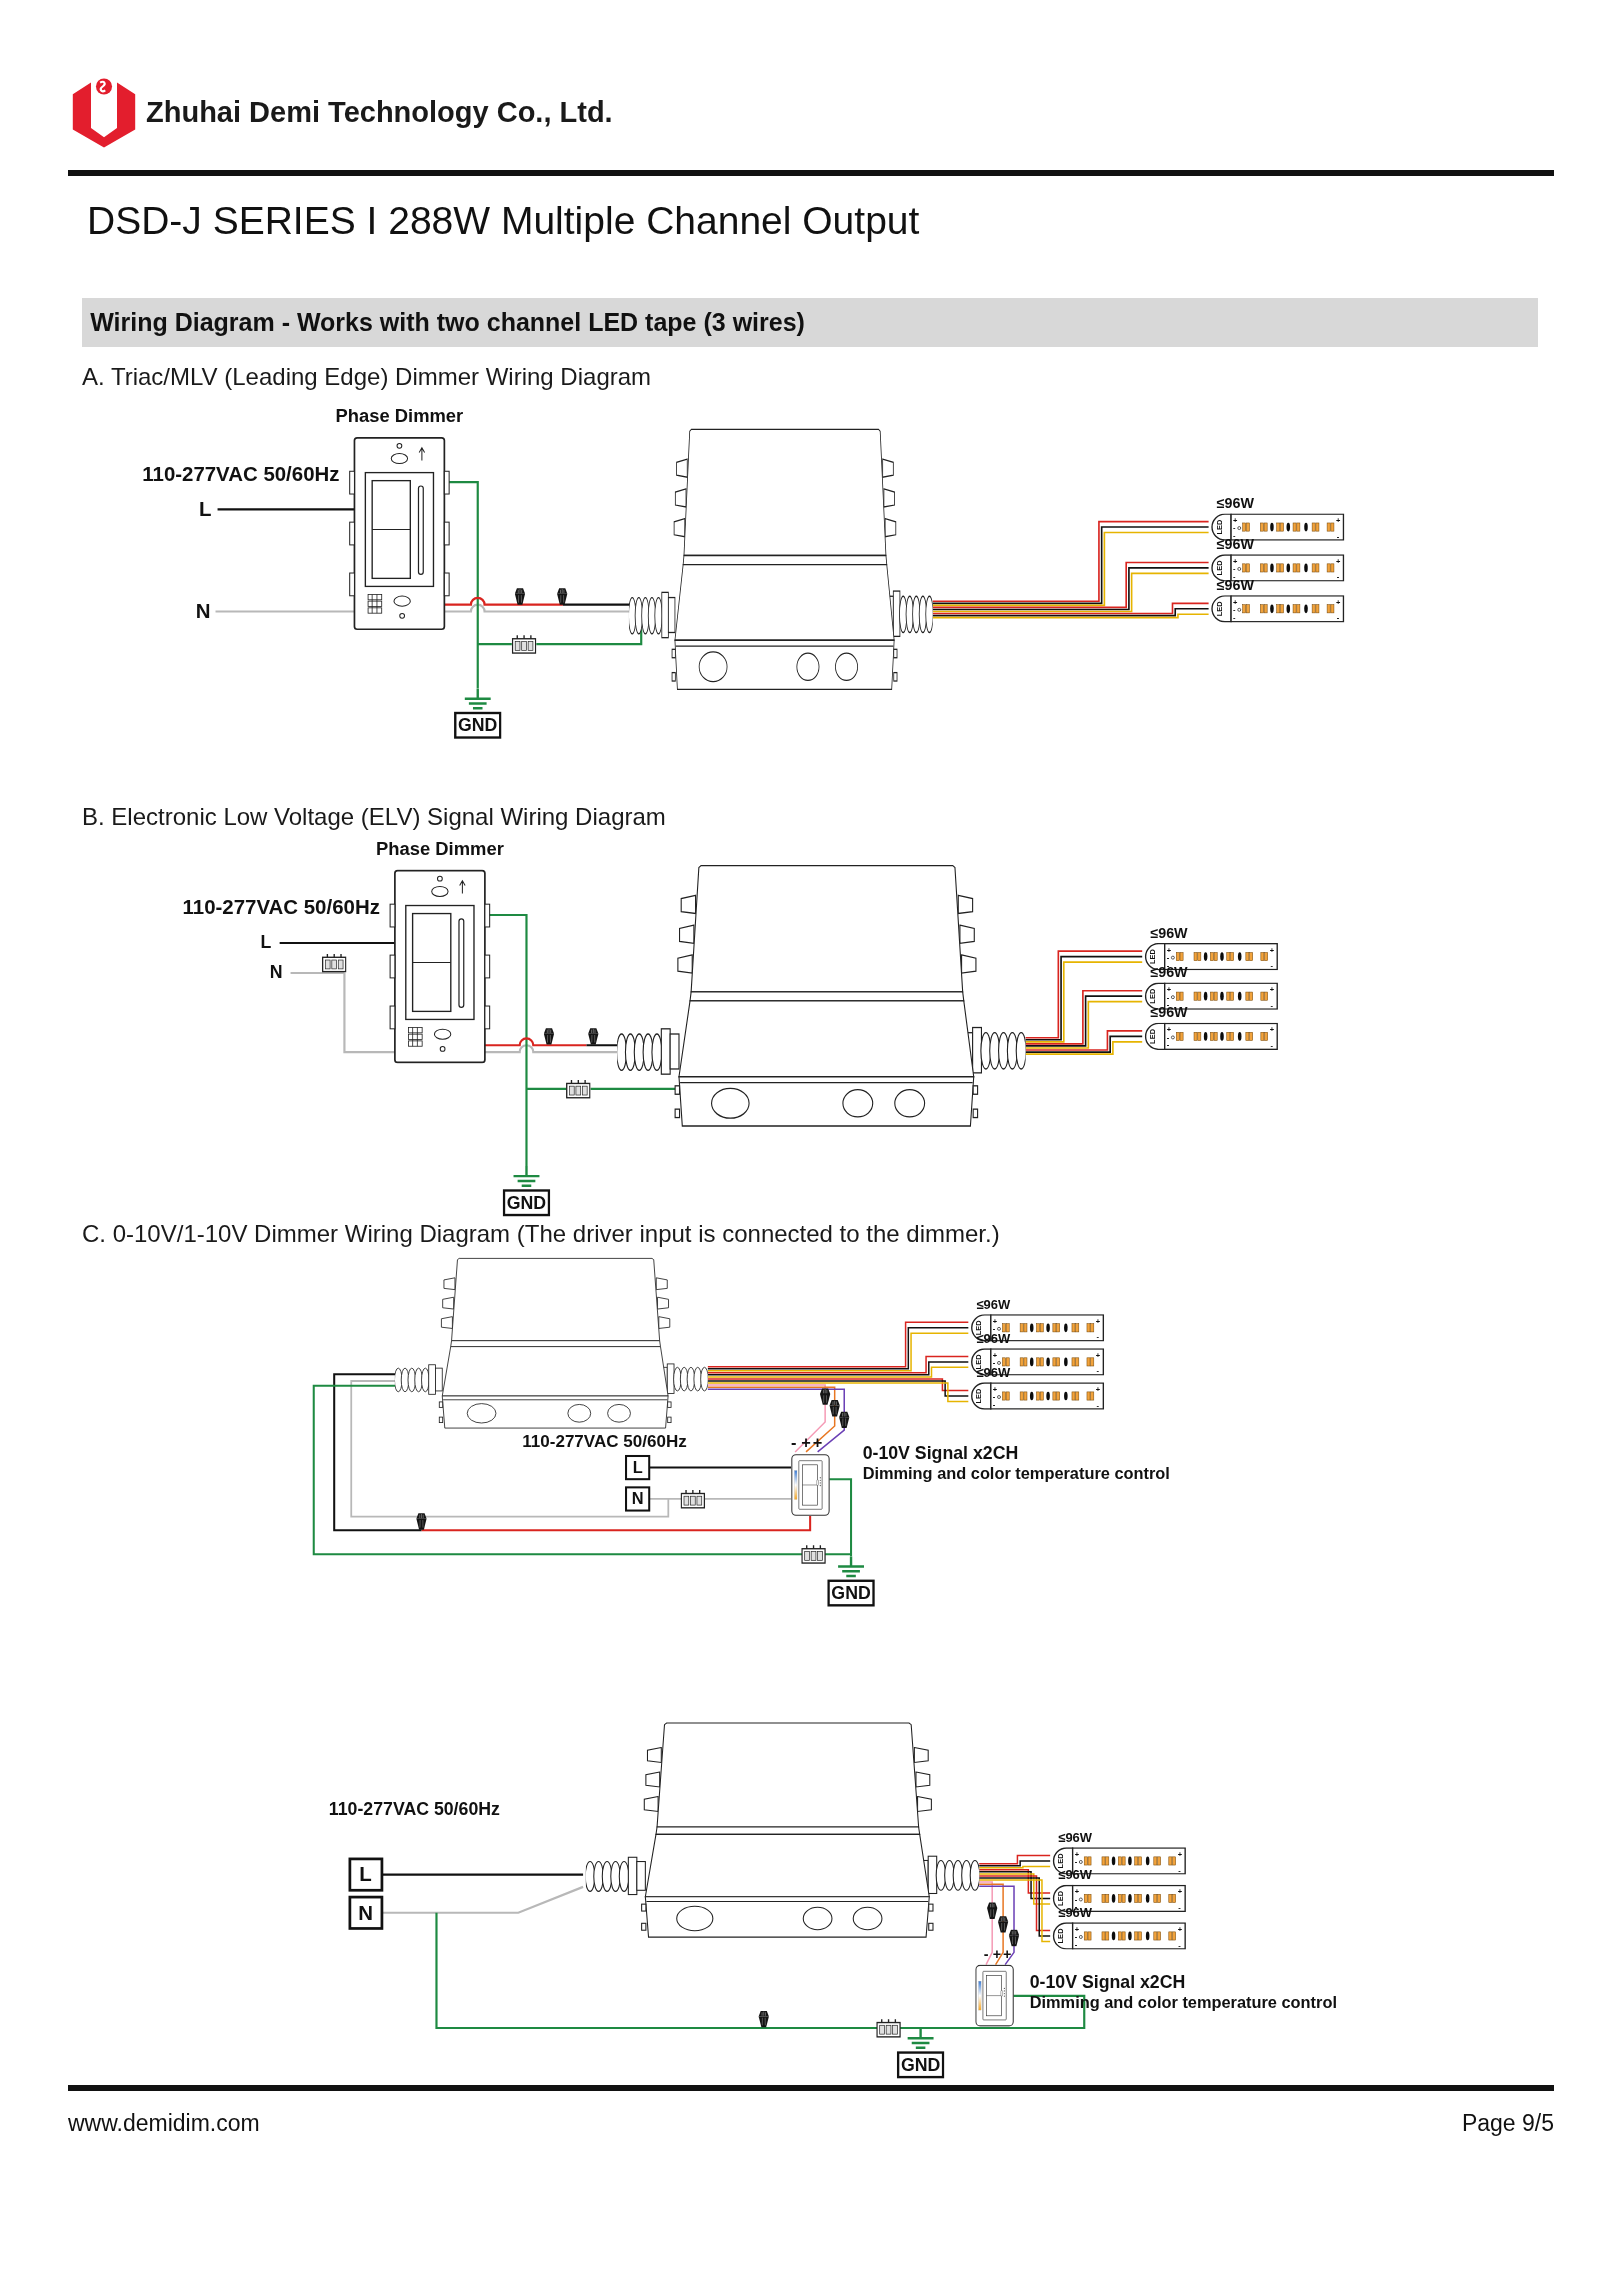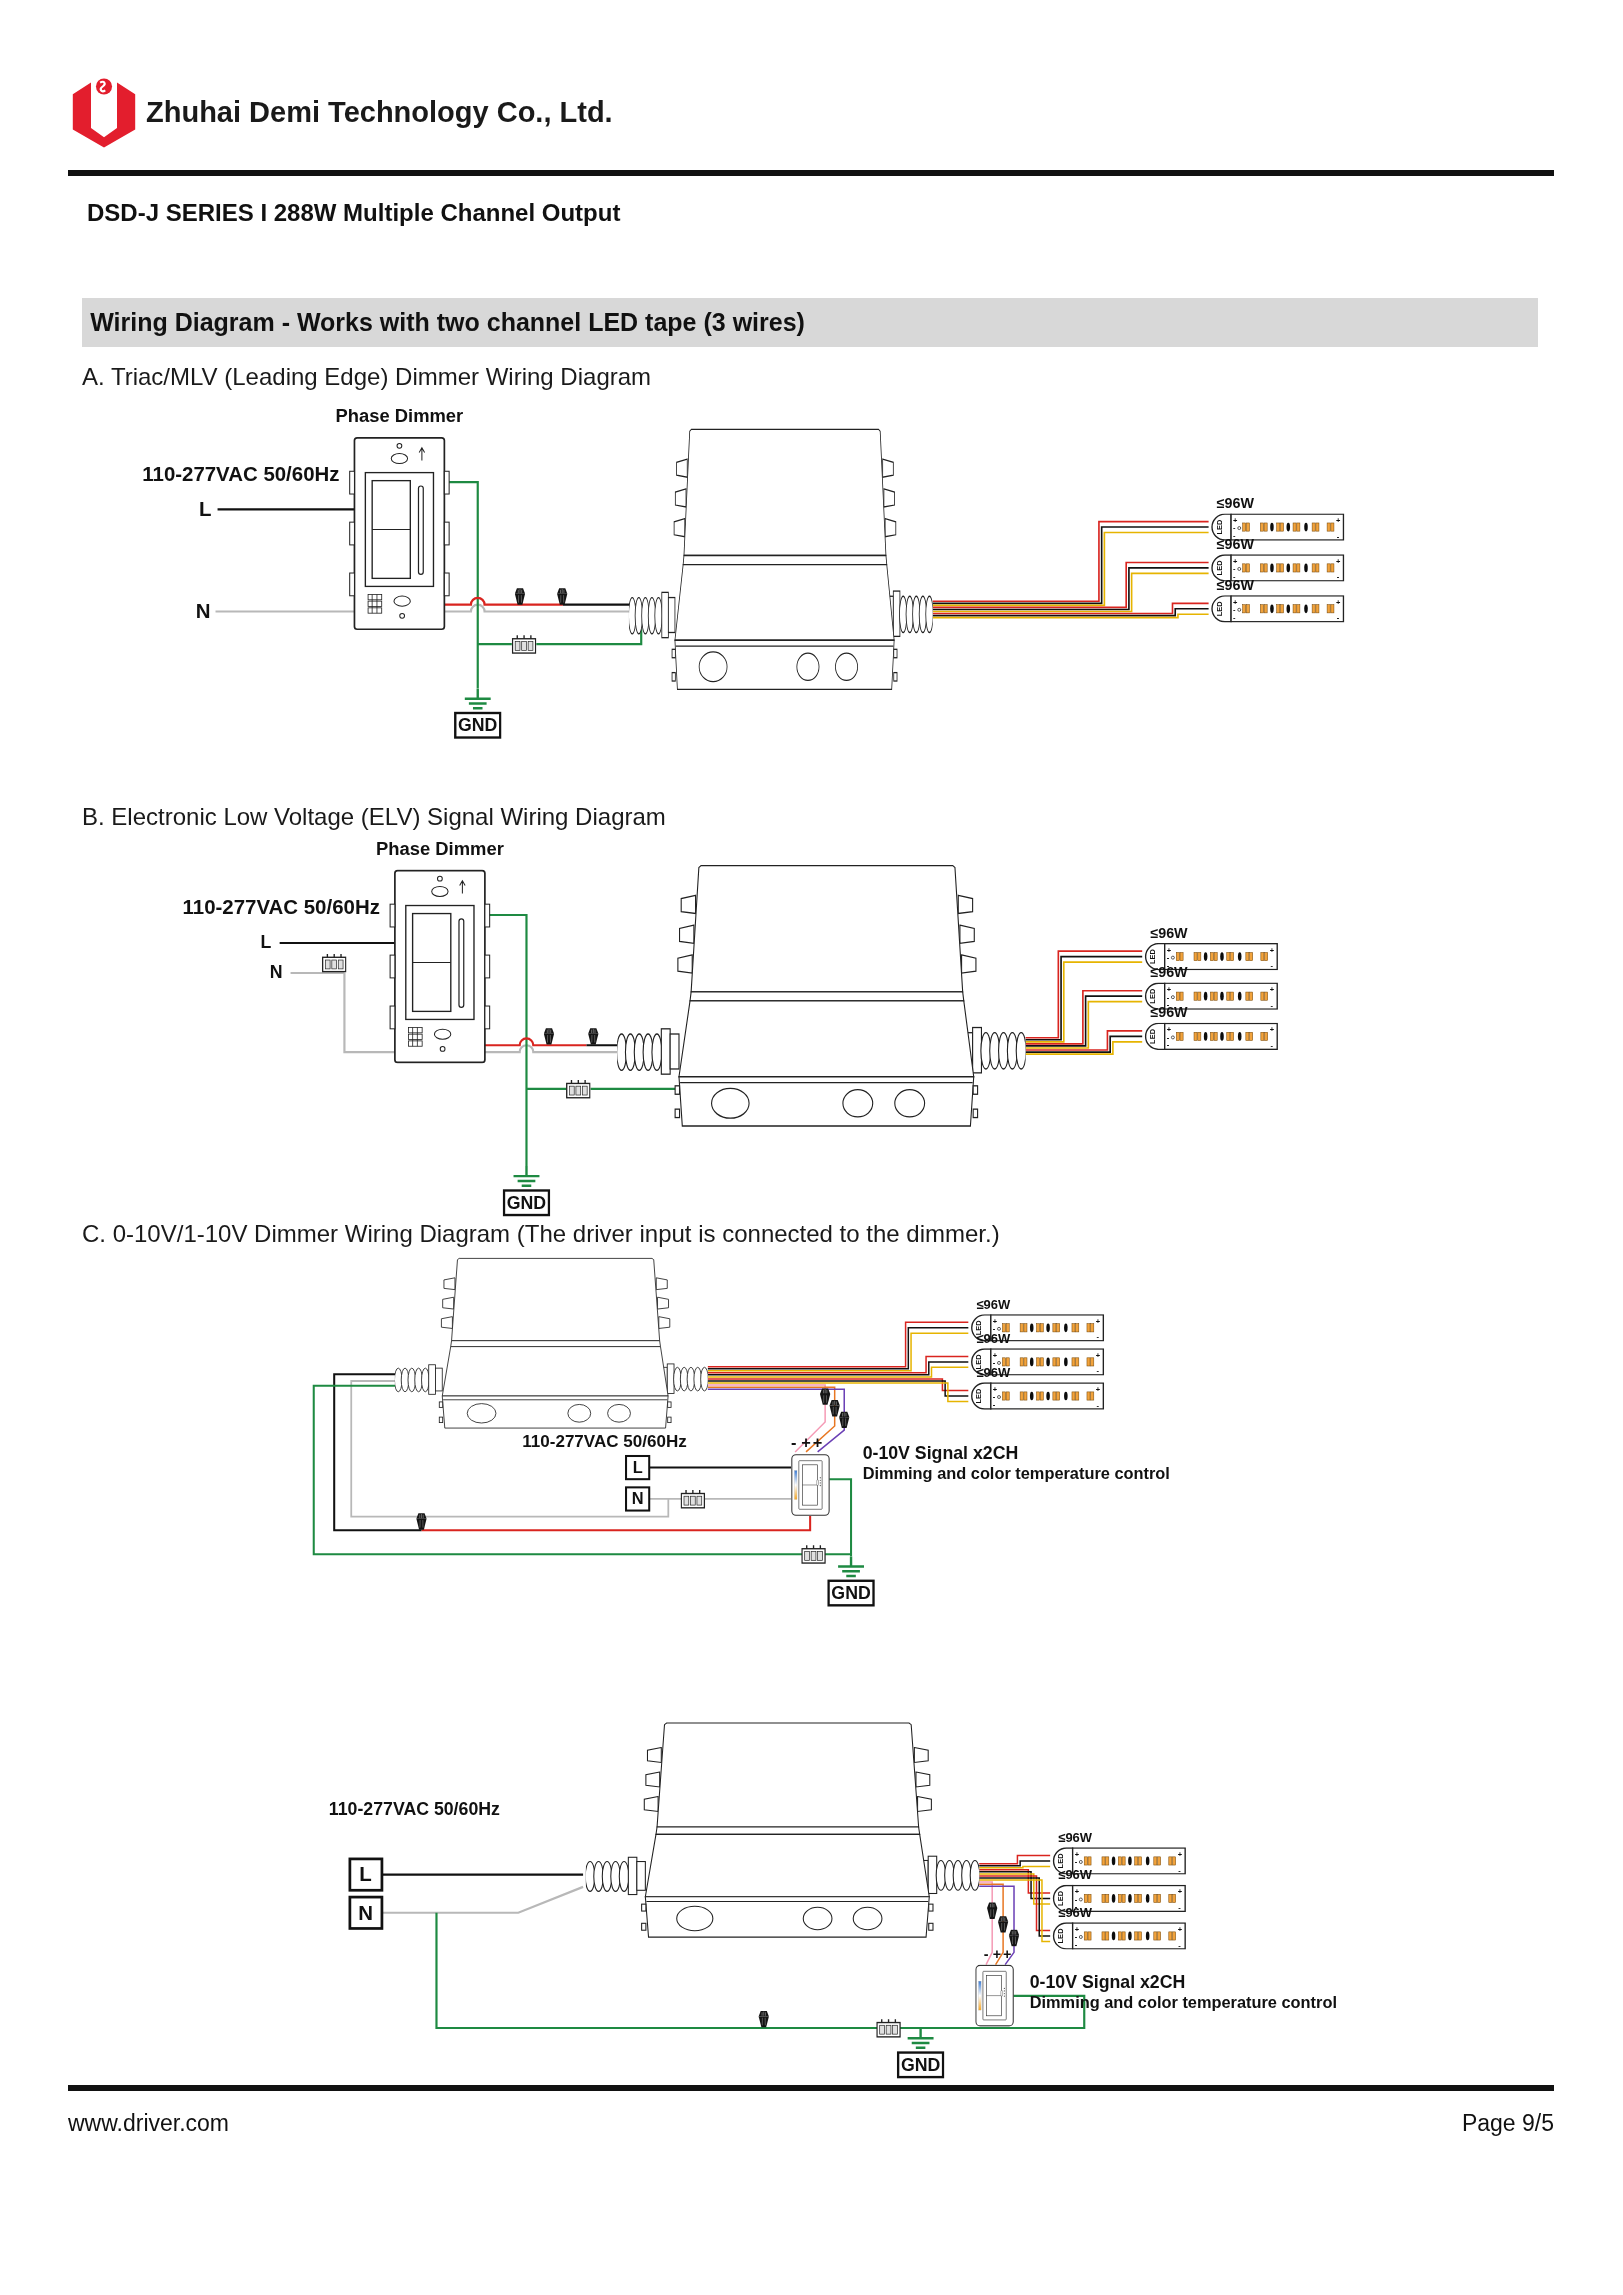--- a/index.html
+++ b/index.html
@@ -2,21 +2,21 @@
 <html style="font-size:11px"><head>
 <meta charset="utf-8">
 <style>
   html,body{margin:0;padding:0;background:#888;}
   #page{position:relative;width:1623px;height:2295px;background:#fff;overflow:hidden;
         font-family:"Liberation Sans",sans-serif;color:#111;}
   .abs{position:absolute;}
   #company-row{top:68px;left:65px;display:flex;align-items:center;gap:3px;height:89px;}
   #company-name{font-size:29px;font-weight:bold;color:#1a1a1a;}
   #rule-top{top:170px;left:68px;width:1486px;height:6.1px;background:#111;}
-  #doc-title{top:199px;left:87px;font-size:24px;font-weight:bold;text-align:right;}
+  #doc-title{top:199px;left:87px;font-size:39px;font-weight:normal;text-align:right;}
   #banner{top:298px;left:82px;width:1456px;height:49px;background:#d8d8d8;
           display:flex;align-items:center;text-align:right;}
   #banner span{font-size:25px;font-weight:bold;padding-left:8.2px;}
   .sec-head{left:82px;font-size:24px;color:#1a1a1a;white-space:nowrap;}
   svg text{font-family:"Liberation Sans",sans-serif;fill:#111;}
   #rule-bottom{top:2085px;left:68px;width:1486px;height:5.5px;background:#111;}
   #footer-row{top:2110px;left:68px;width:1486px;display:flex;justify-content:space-between;
               font-size:23px;}
 </style>
 </head>
@@ -376,18 +376,18 @@
     <use href="#sym-dimmer-010" x="1370" y="432" width="57" height="91"></use>
     <text x="1450" y="466" font-size="26" font-weight="bold">0-10V Signal x2CH</text>
     <text x="1450" y="496" font-size="24" font-weight="bold">Dimming and color temperature control</text>
 
     <use href="#sym-term" x="1225" y="510" width="36" height="30"></use>
     <use href="#sym-gnd" x="1255" y="525" width="70" height="76"></use>
   </svg>
 
   <div class="abs" id="rule-bottom"></div>
   <div class="abs" id="footer-row">
-    <span>www.driver.com</span>
+    <span>www.demidim.com</span>
     <span>Page 9/5</span>
   </div>
 
 </div>
 
 
 </body></html>

